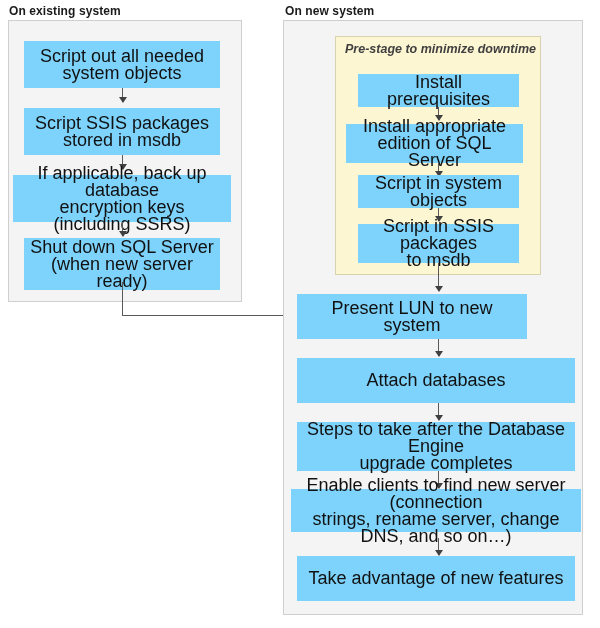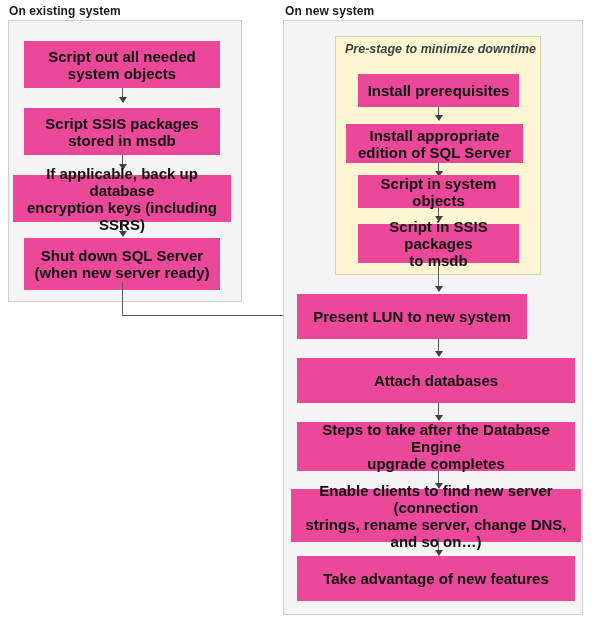--- a/index.html
+++ b/index.html
@@ -41,31 +41,30 @@
     font-size:12.5px;
     font-weight:bold;
     font-style:italic;
     color:#404040;
     white-space:nowrap;
   }
 
   
   .node{
     position:absolute;
-    background:#ec4899;
+    background:#7dd3fc;
     box-sizing:border-box;
     display:flex;
     align-items:center;
     justify-content:center;
     text-align:center;
-    font-size:15px;
+    font-size:18px;
     line-height:17px;
     color:#111111;
     padding:2px 6px;
-    font-weight:bold;
   }
   .node span{display:block;}
 
   
   .arrow{
     position:absolute;
     width:0;
     border-left:1.4px solid #595959;
   }
   .arrow::after{
@@ -193,21 +192,21 @@
   <div class="arrow" style="left:438px;top:403px;height:17px;"></div>
 
   <div class="node" style="left:297px;top:422px;width:278px;height:49px;">
     <span>
       <span>Steps to take after the Database Engine</span>
       <span>upgrade completes</span>
     </span>
   </div>
   <div class="arrow" style="left:438px;top:471px;height:17px;"></div>
 
-  <div class="node" style="left:291px;top:489px;width:290px;height:53px;">
+  <div class="node" style="left:291px;top:489px;width:290px;height:43px;">
     <span>
       <span>Enable clients to find new server (connection</span>
       <span>strings, rename server, change DNS, and so on…)</span>
     </span>
   </div>
   <div class="arrow" style="left:438px;top:538px;height:17px;"></div>
 
   <div class="node" style="left:297px;top:556px;width:278px;height:45px;">
     <span>
       <span>Take advantage of new features</span>

